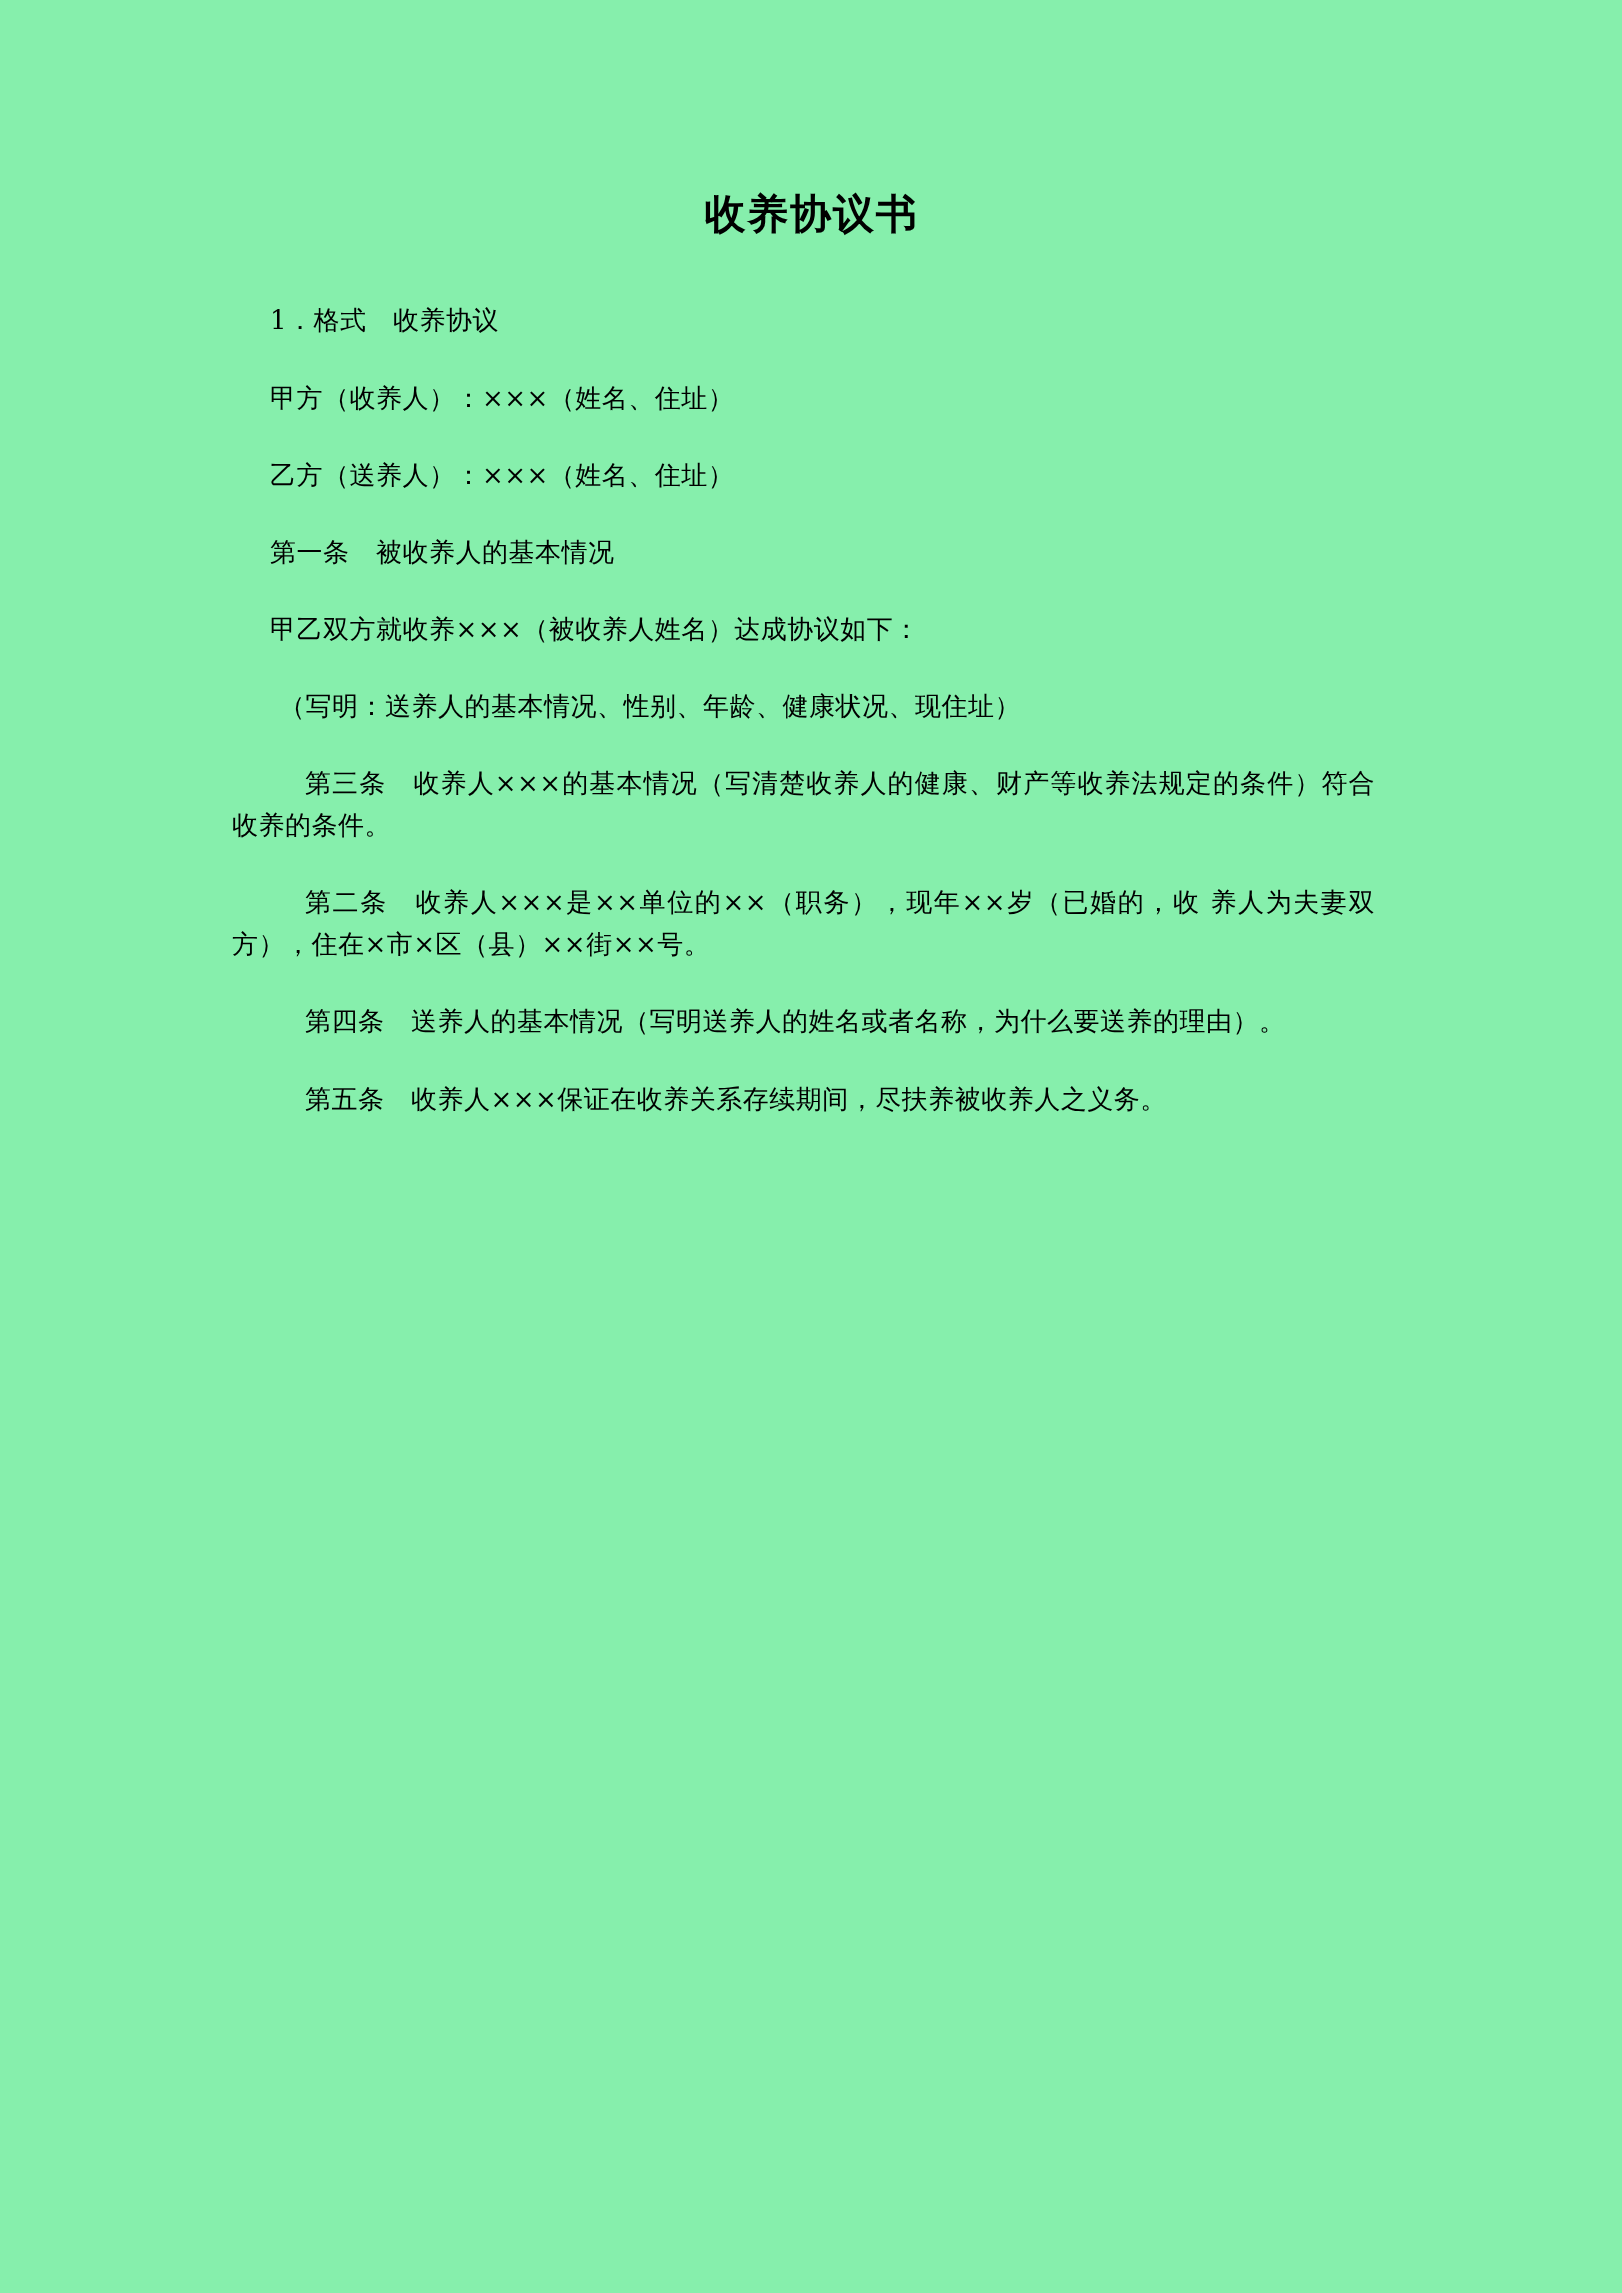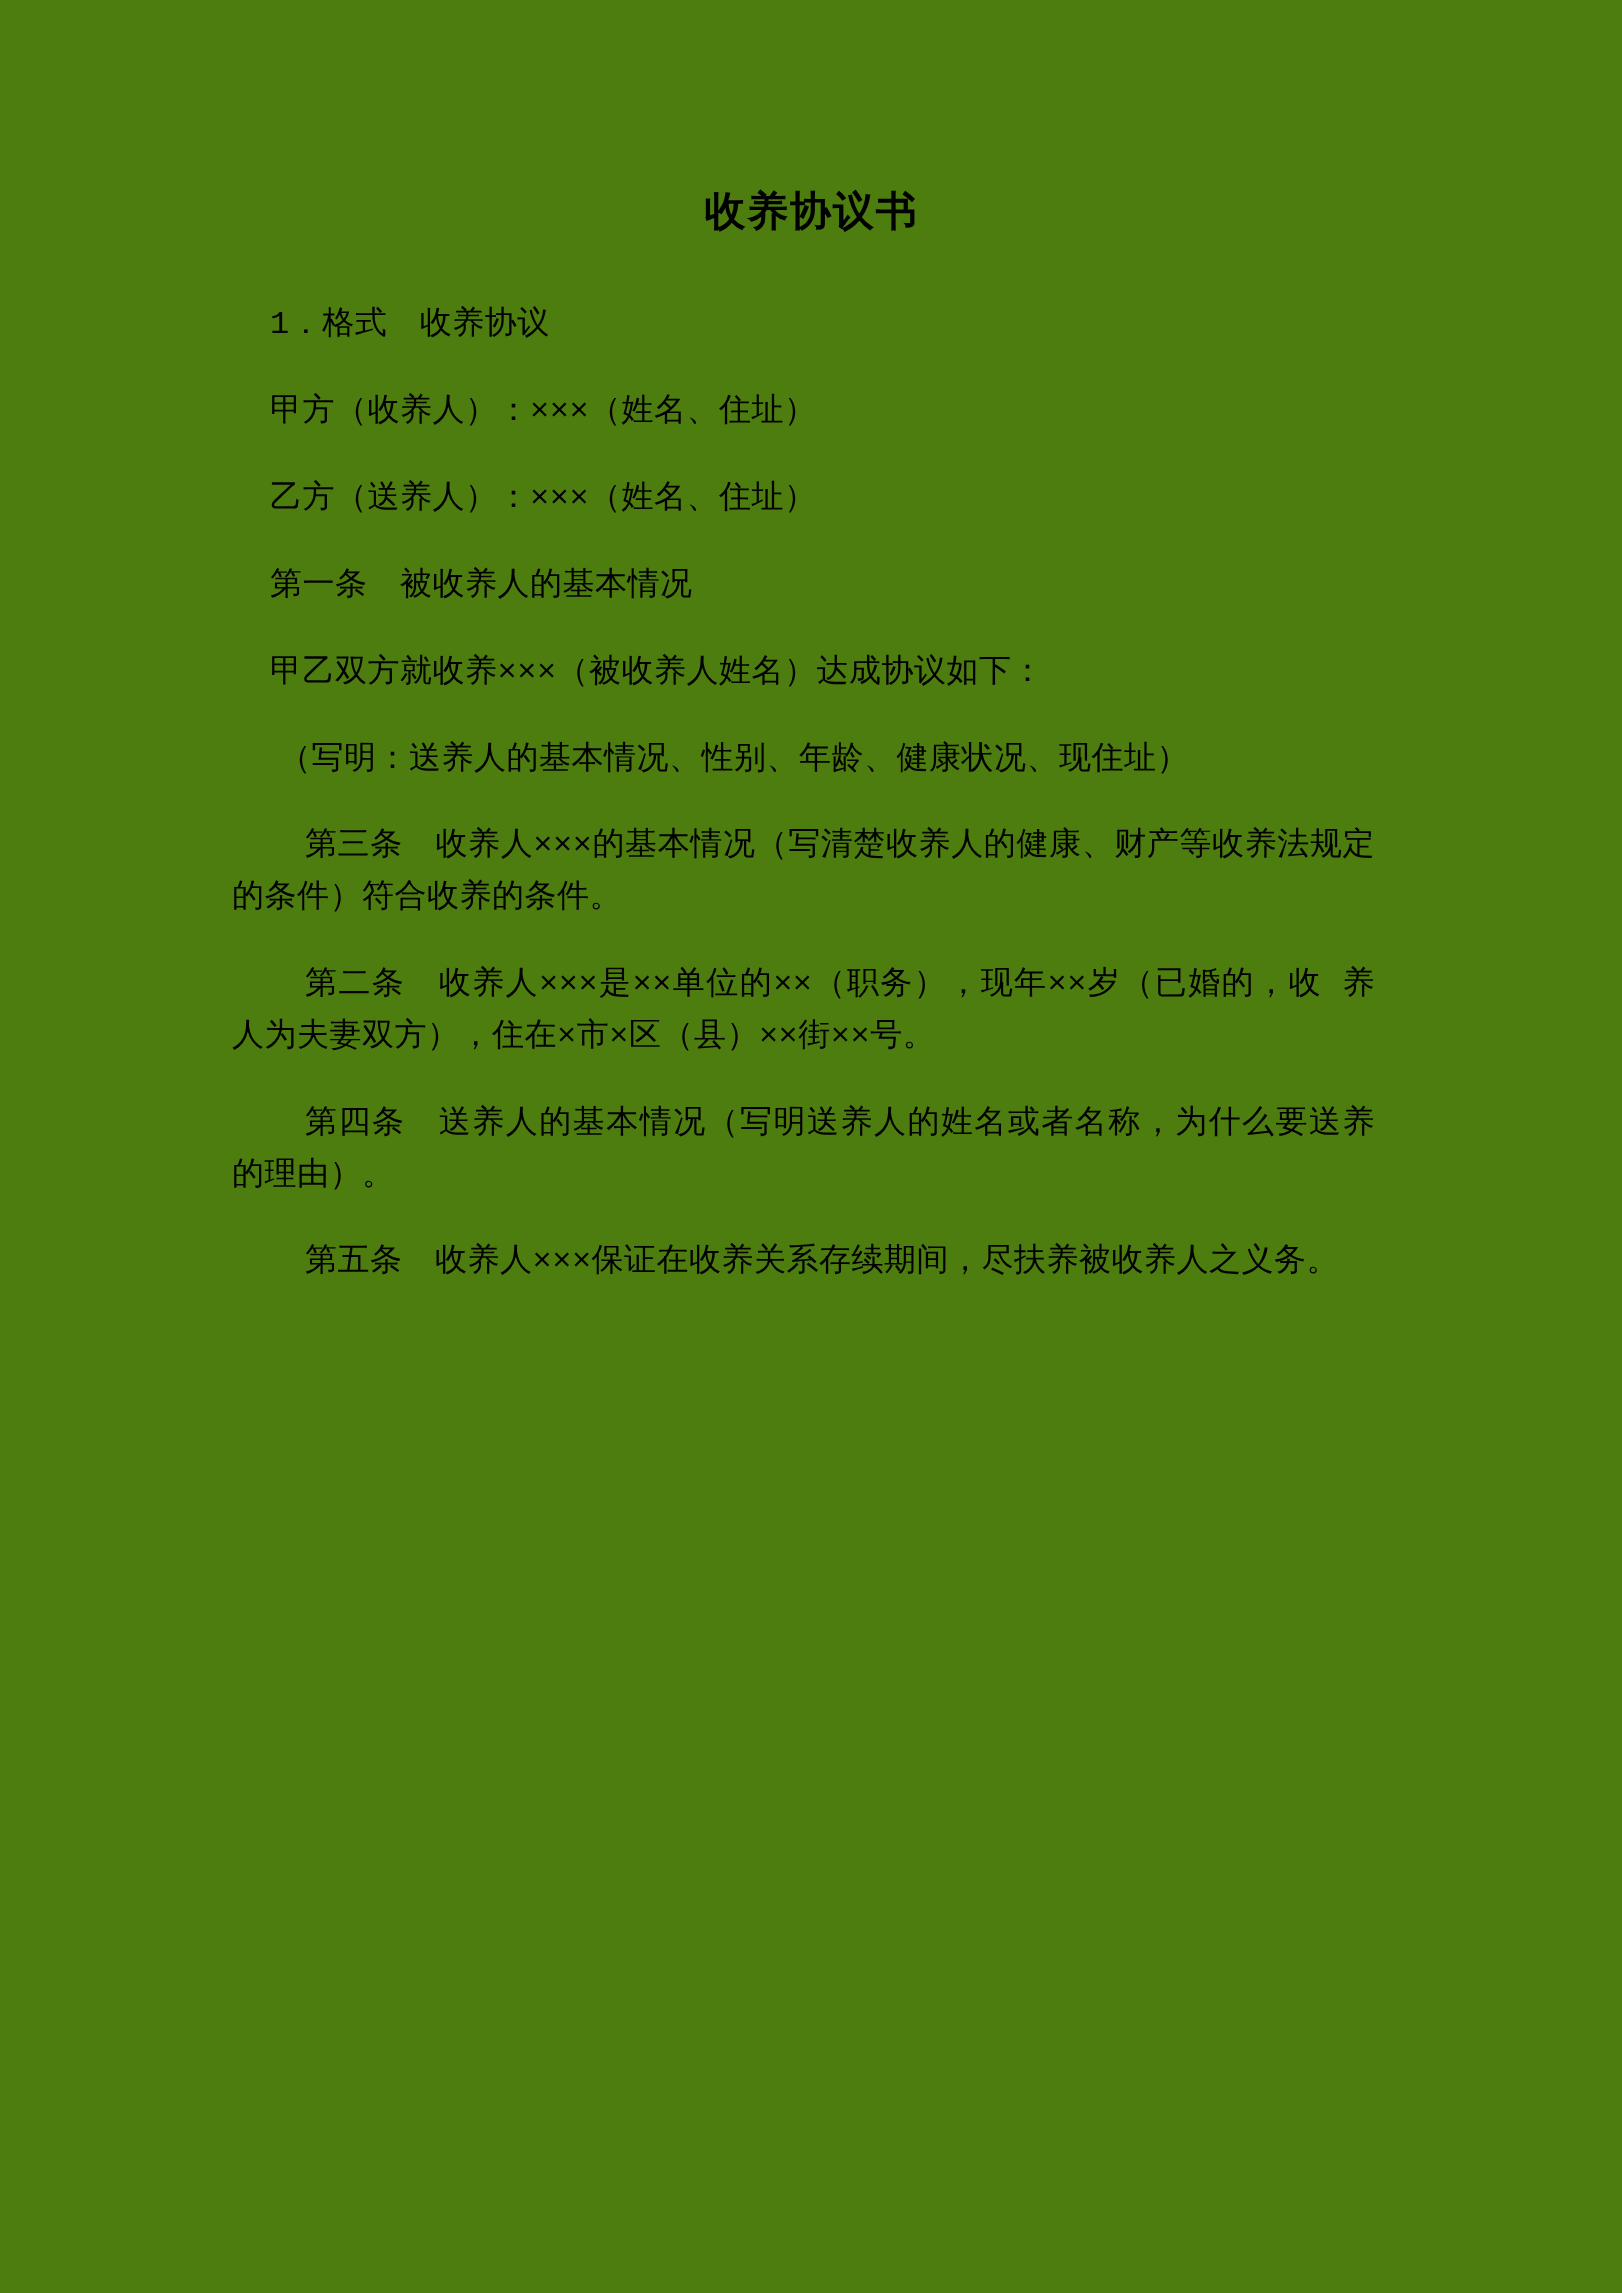--- a/index.html
+++ b/index.html
@@ -13,33 +13,32 @@
     font-family: "DejaVu Serif", "Liberation Serif", serif;
     color: #000000;
     -webkit-font-smoothing: antialiased;
   }
   .page {
     position: relative;
     width: 1623px;
     height: 2294px;
     box-sizing: border-box;
     padding: 186px 232px 0 232px;
-    background: #4d7c0f;
-    font-family: Liberation Mono, monospace;
+    background: #86efac;
   }
   .doc-title {
     text-align: center;
     font-size: 41px;
     font-weight: 700;
     letter-spacing: 1.8px;
     margin: 0 0 56px 0;
     line-height: 1.4;
   }
   .para {
-    font-size: 32px;
+    font-size: 26px;
     line-height: 1.62;
     margin: 0 16px 35px 0;
     text-align: justify;
     letter-spacing: 0.5px;
   }
   .indent-1 {
     text-indent: 38px;
   }
   .indent-2 {
     text-indent: 73px;

